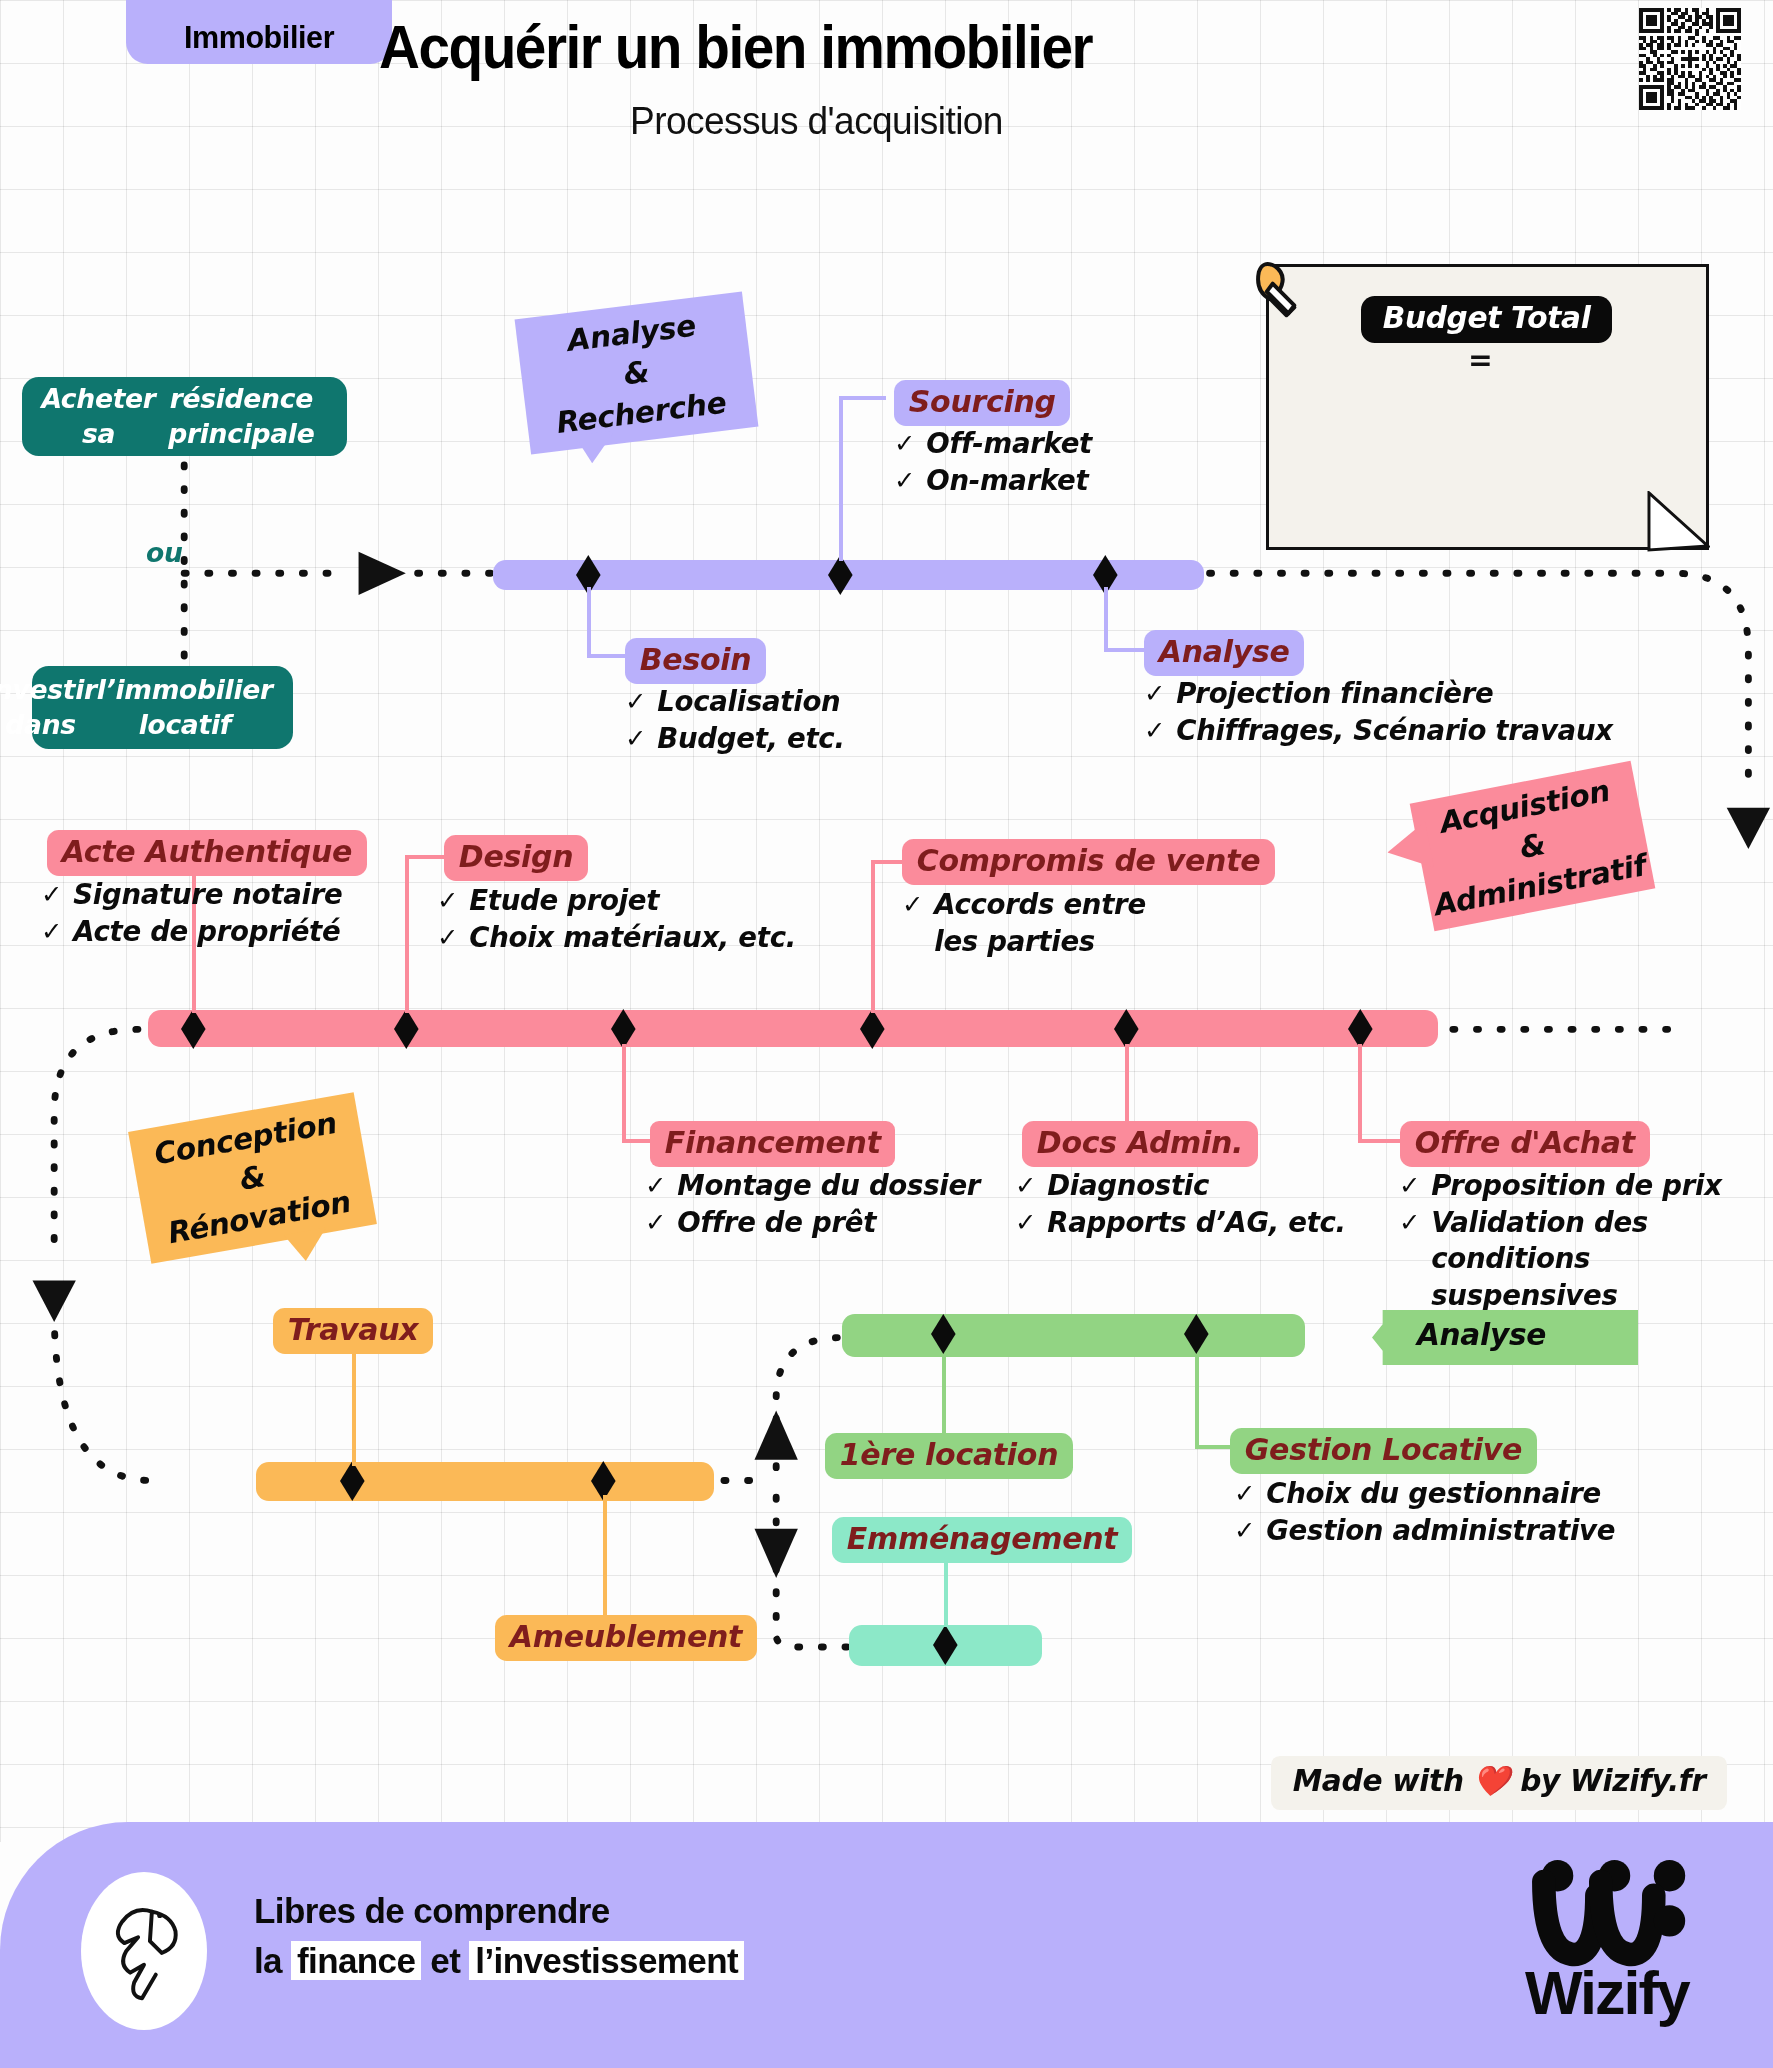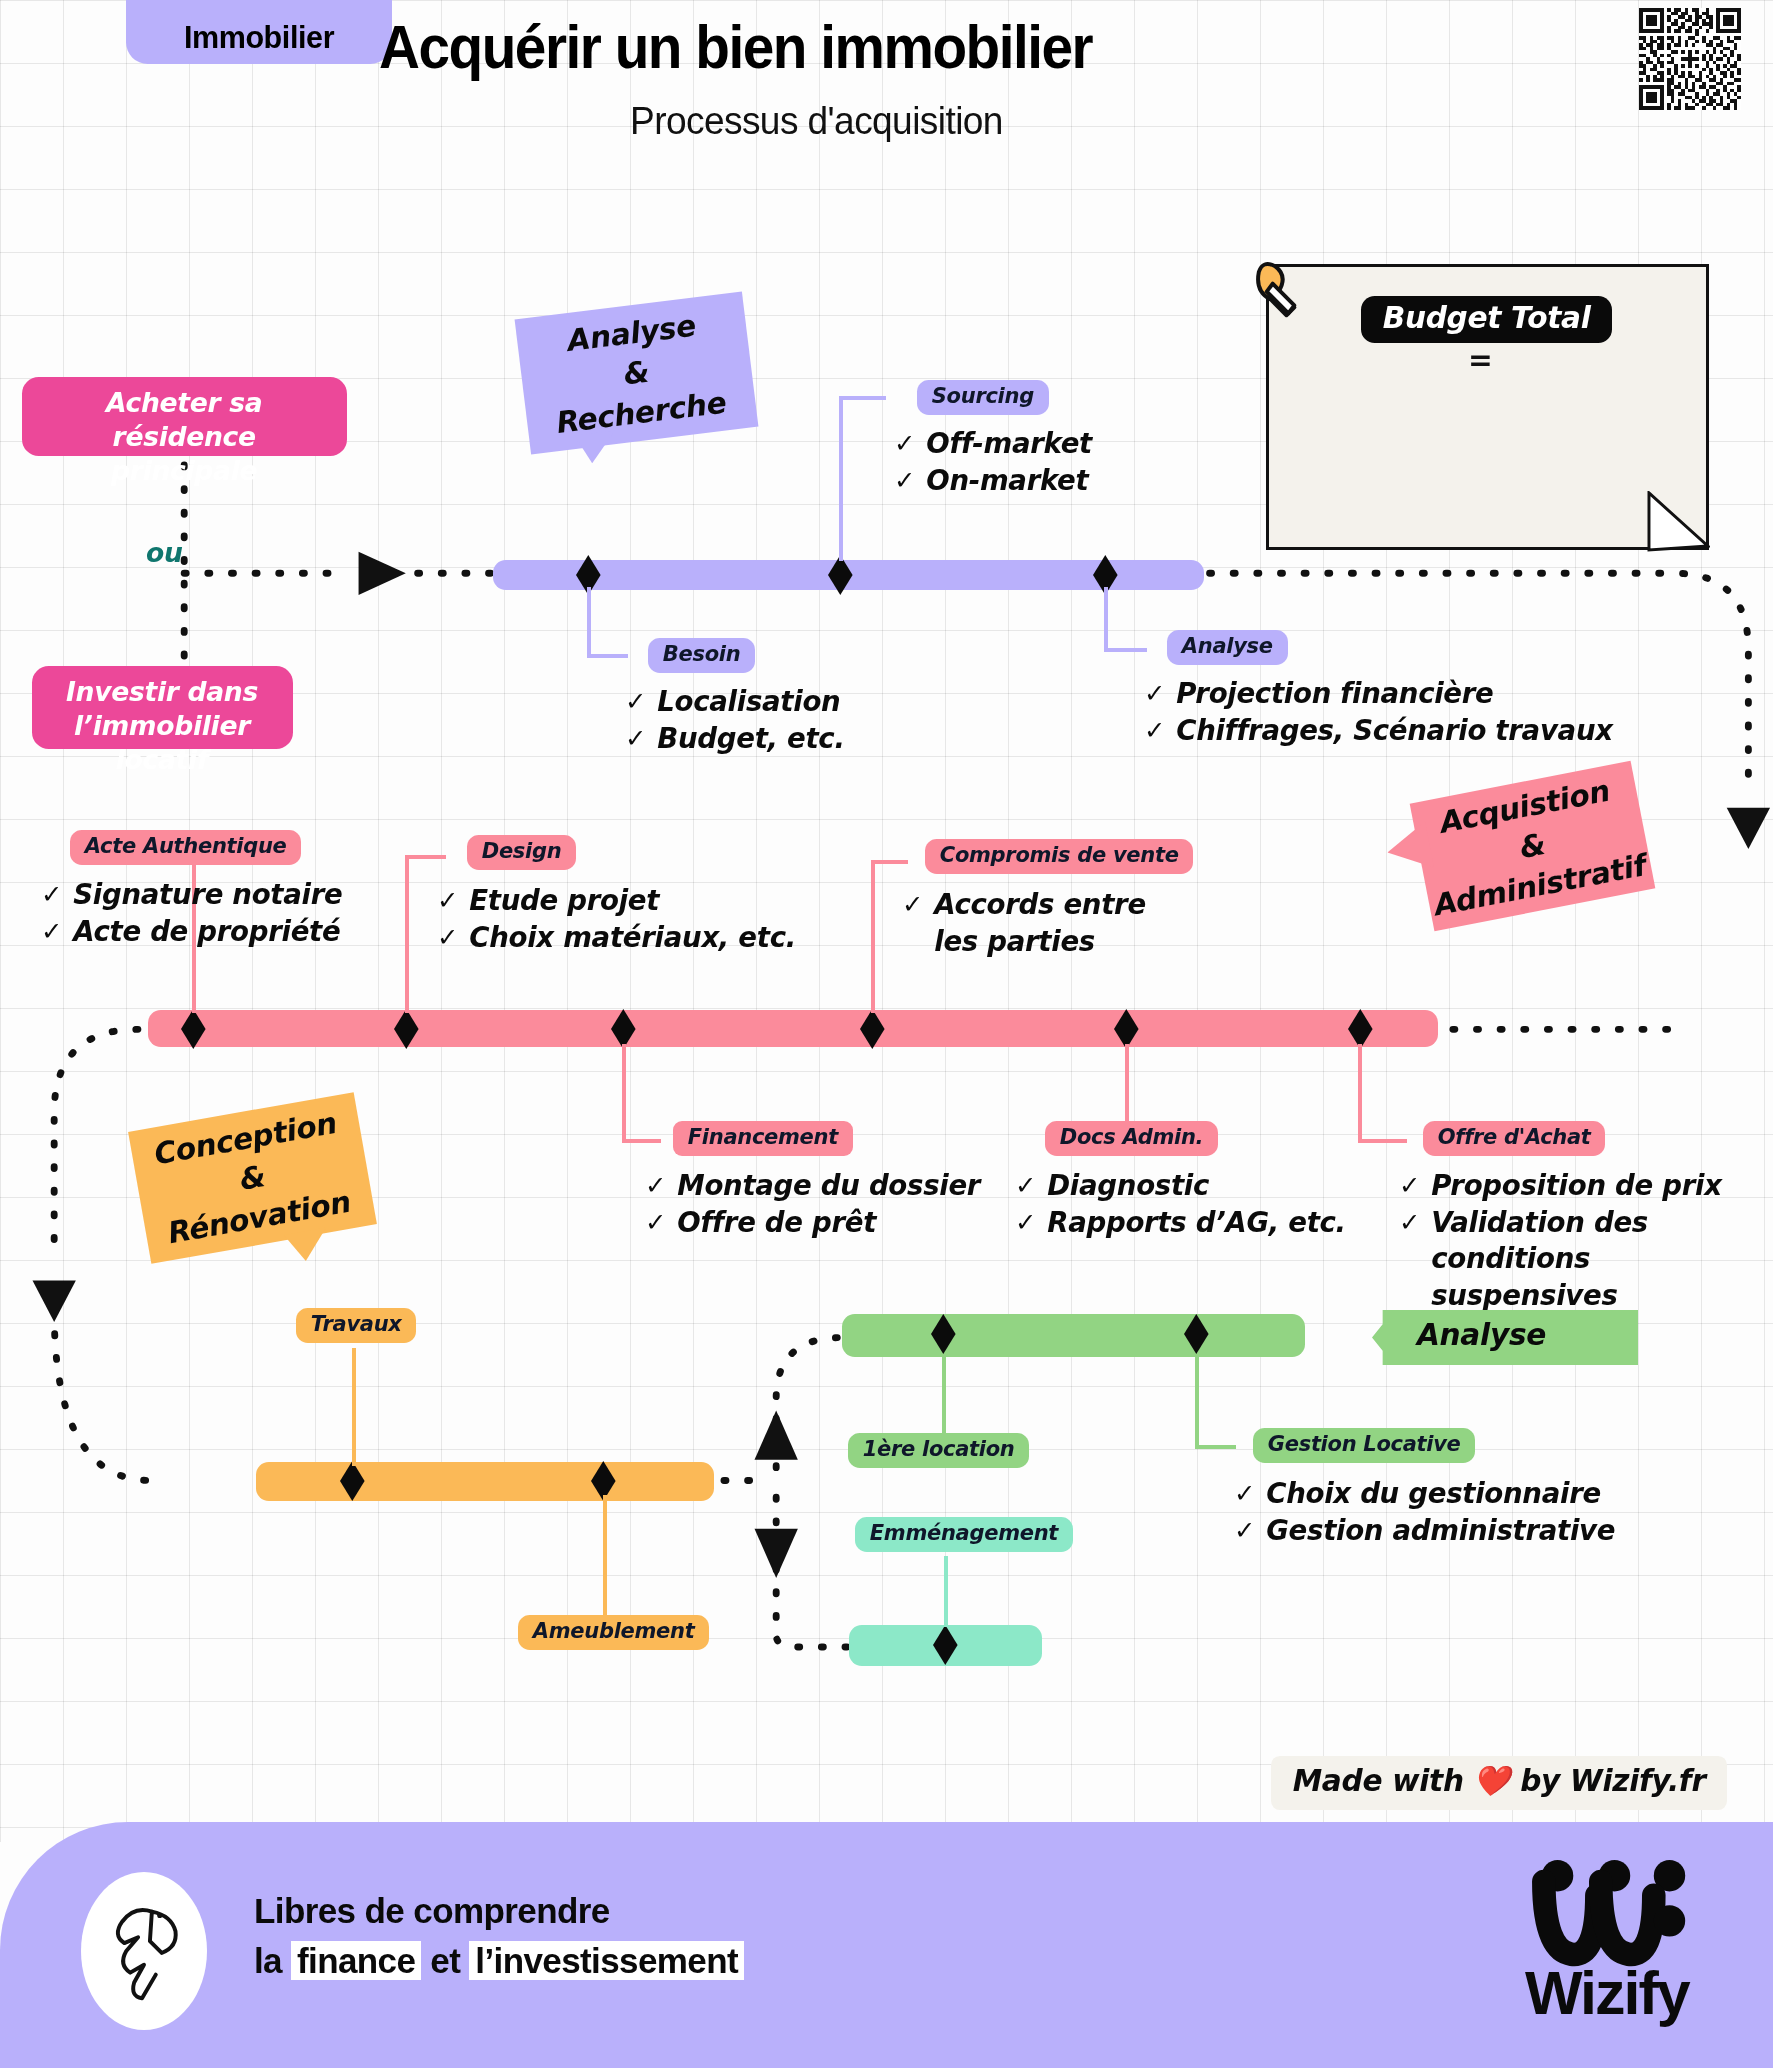--- a/index.html
+++ b/index.html
@@ -45,22 +45,22 @@
   }
   
   #qr{position:absolute;left:1639px;top:7.9px;width:102px;height:102px;}
   
   .hw{
     font-family:"DejaVu Sans", sans-serif;
     font-style:italic;font-weight:bold;letter-spacing:-0.3px;
   }
   
   .goal{
-    position:absolute;background:#ec4899;border-radius:16.7px;color:#fff;
-    display:flex;flex-direction:column;align-items:center;justify-content:flex-start;
+    position:absolute;background:#0f766e;border-radius:16.7px;color:#fff;
+    display:flex;align-items:center;justify-content:flex-end;
     text-align:center;line-height:1.28;padding:8.9px 19.7px;box-sizing:border-box;
   }
   .goal span{font-size:26.6px;}
   
   #ou{position:absolute;left:146px;top:537px;font-size:26.6px;color:#0f766e;}
   
   .bar{position:absolute;border-radius:12.8px;}
   .bar.purple{background:#b9b0fb;}
   .bar.pink{background:#fb8b9b;}
   .bar.orange{background:#fbb957;}
@@ -71,21 +71,21 @@
   .dia{clip-path:polygon(50% 0%,100% 50%,50% 100%,0% 50%);}
   
   .vline{position:absolute;width:3.9px;}
   .hline{position:absolute;height:3.9px;}
   .lp{background:#b9b0fb;}  .lpk{background:#fb8b9b;}
   .lo{background:#fbb957;}  .lg{background:#92d483;}
   .lt{background:#8ce8c8;}
   
   .chip{
     position:absolute;border-radius:11.8px;padding:3.9px 14.8px 6.9px 14.8px;
-    font-size:21px;color:#0f172a;white-space:nowrap;box-sizing:border-box;margin-left:23px;
+    font-size:30px;color:#7f1d1d;white-space:nowrap;box-sizing:border-box;
   }
   .chip.purple{background:#b9b0fb;}
   .chip.pink{background:#fb8b9b;}
   .chip.orange{background:#fbb957;}
   .chip.green{background:#92d483;}
   .chip.teal{background:#8ce8c8;}
   
   .blist{position:absolute;font-size:27.6px;color:#0b0b0b;line-height:1.33;}
   .blist .bi{display:flex;align-items:flex-start;white-space:nowrap;}
   .blist .ck{margin-right:10.8px;font-style:normal;font-weight:normal;font-size:25.6px;}

